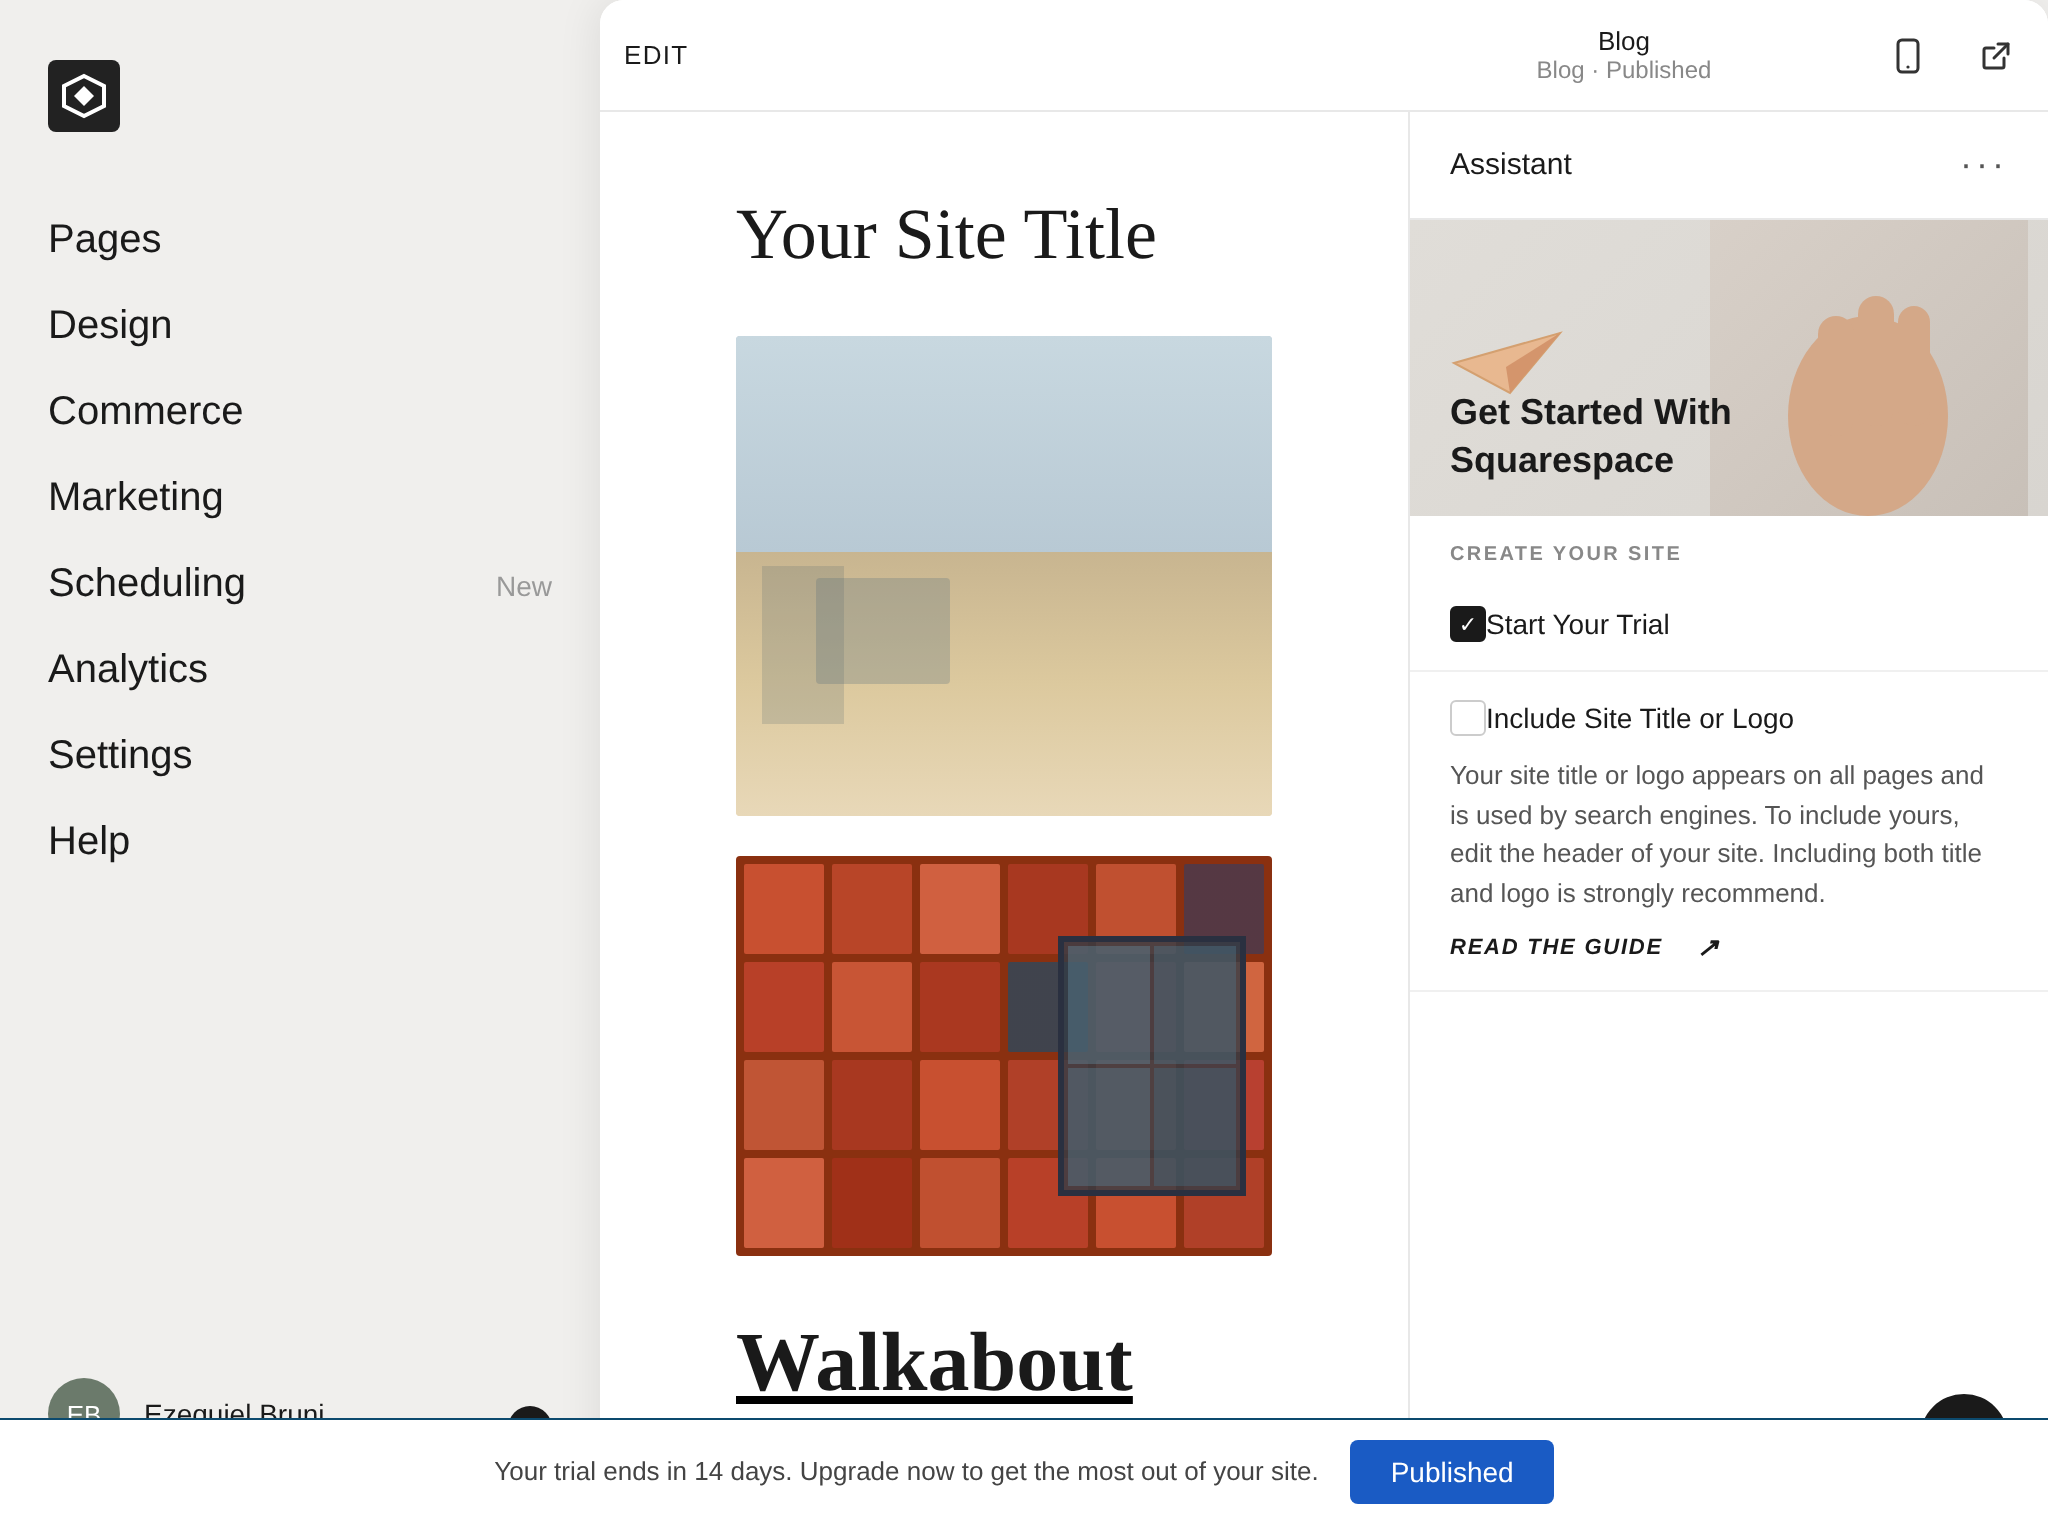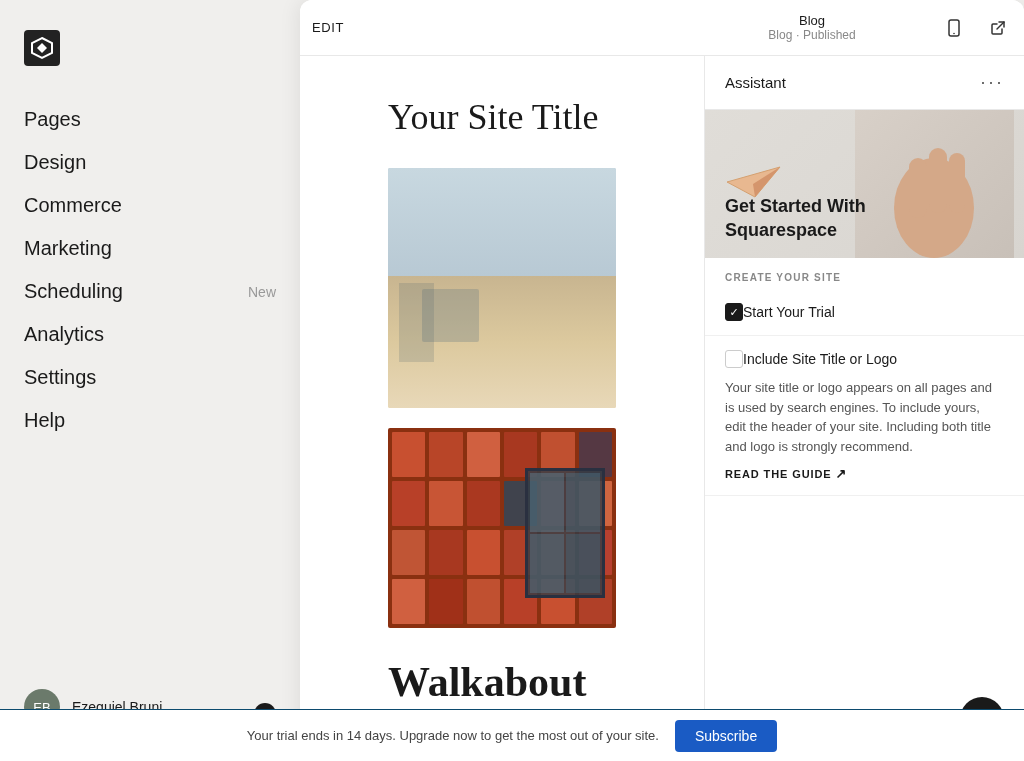--- a/index.html
+++ b/index.html
@@ -174,21 +174,21 @@
     .content-wrapper {
       display: flex;
       height: calc(100% - 56px);
       position: relative;
     }
 
     
     .blog-content {
       flex: 1;
       overflow-y: auto;
-      padding: 40px 88px;
+      padding: 40px 68px;
       background: white;
     }
 
     .site-title {
       font-size: 36px;
       font-weight: 400;
       color: #1a1a1a;
       margin-bottom: 30px;
       font-family: Georgia, serif;
     }
@@ -203,20 +203,21 @@
 
     .blog-image-abstract {
       width: 100%;
       height: 100%;
       background: linear-gradient(180deg, #b8c9d4 0%, #b8c9d4 45%, #c9b89a 45%, #e8d5b0 100%);
       position: relative;
     }
 
     .walkabout-section {
       padding-top: 10px;
+      text-decoration: underline;
     }
 
     .walkabout-title {
       font-size: 42px;
       font-weight: 700;
       color: #1a1a1a;
       font-family: Georgia, serif;
       margin-bottom: 8px;
     }
 
@@ -353,21 +354,22 @@
 
     .read-guide-link {
       font-size: 11px;
       font-weight: 600;
       letter-spacing: 0.08em;
       text-transform: uppercase;
       color: #1a1a1a;
       cursor: pointer;
       display: flex;
       align-items: center;
-      gap: 4px;
+      gap: 17px;
+      font-style: italic;
     }
 
     
     .close-btn {
       position: absolute;
       bottom: 20px;
       right: 20px;
       width: 44px;
       height: 44px;
       border-radius: 50%;
@@ -609,14 +611,14 @@
 
       <div class="close-btn">
         <span>✕</span>
       </div>
     </div>
   </div>
 </div>
 
 <div class="bottom-bar">
   <span>Your trial ends in 14 days. Upgrade now to get the most out of your site.</span>
-  <button class="subscribe-btn">Subscribe</button>
+  <button class="subscribe-btn">Published</button>
 </div>
 
 </body></html>

